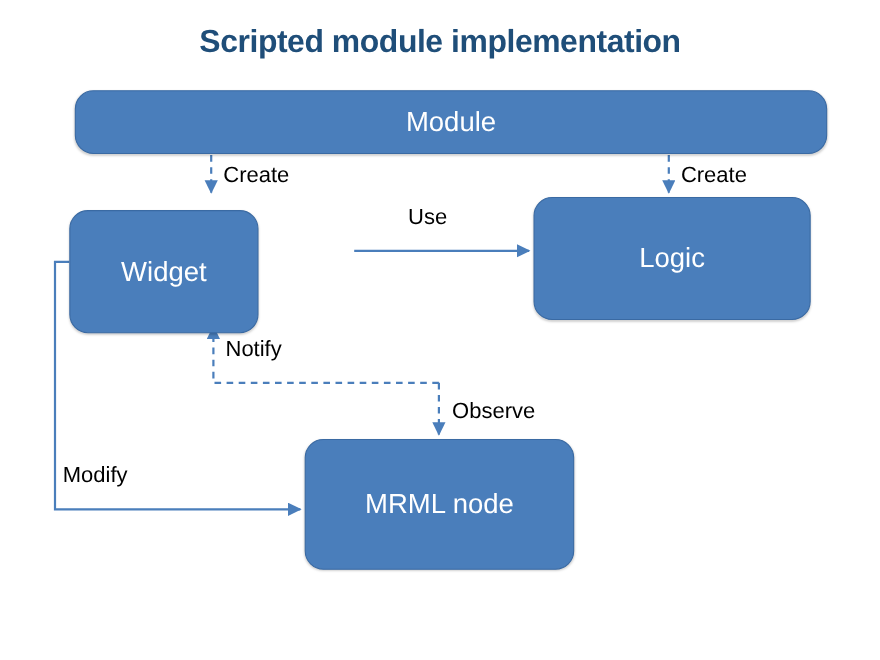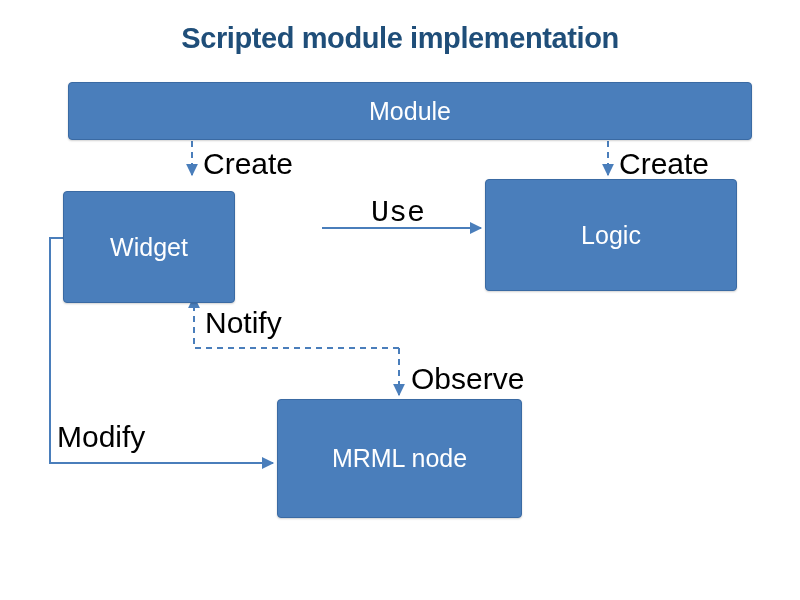--- a/index.html
+++ b/index.html
@@ -52,21 +52,21 @@
     height: 540px;
     pointer-events: none;
   }
 
   
   .node-box {
     position: absolute;
     box-sizing: border-box;
     background: #4A7EBB;
     border: 1.5px solid #3A6AA3;
-    border-radius: 4px;
+    border-radius: 17px;
     color: #ffffff;
     display: flex;
     align-items: center;
     justify-content: center;
     font-family: "Liberation Sans", sans-serif;
     font-size: 25px;
     font-weight: normal;
     text-align: center;
     box-shadow: 0 1px 2px rgba(0,0,0,0.18);
   }
@@ -80,28 +80,28 @@
     left: 485px; top: 179px; width: 252px; height: 112px;
   }
   #node-mrml {
     left: 277px; top: 399px; width: 245px; height: 119px;
   }
 
   
   .edge-label {
     position: absolute;
     font-family: "Liberation Sans", sans-serif;
-    font-size: 30px;
+    font-size: 20px;
     color: #000000;
     white-space: nowrap;
     line-height: 1;
   }
   #label-create-left  { left: 203px; top: 149px; }
   #label-create-right { left: 619px; top: 149px; }
-  #label-use          { left: 371px; top: 198px; font-family: Liberation Mono, monospace; }
+  #label-use          { left: 371px; top: 188px; }
   #label-notify       { left: 205px; top: 308px; }
   #label-observe      { left: 411px; top: 364px; }
   #label-modify       { left: 57px;  top: 422px; }
 
   
   #footer {
     position: absolute;
     left: 0;
     top: 536px;
     width: 800px;

